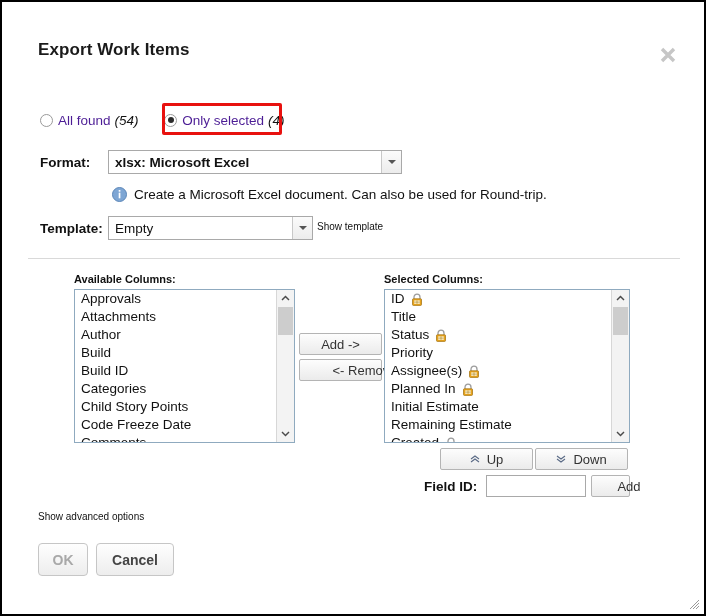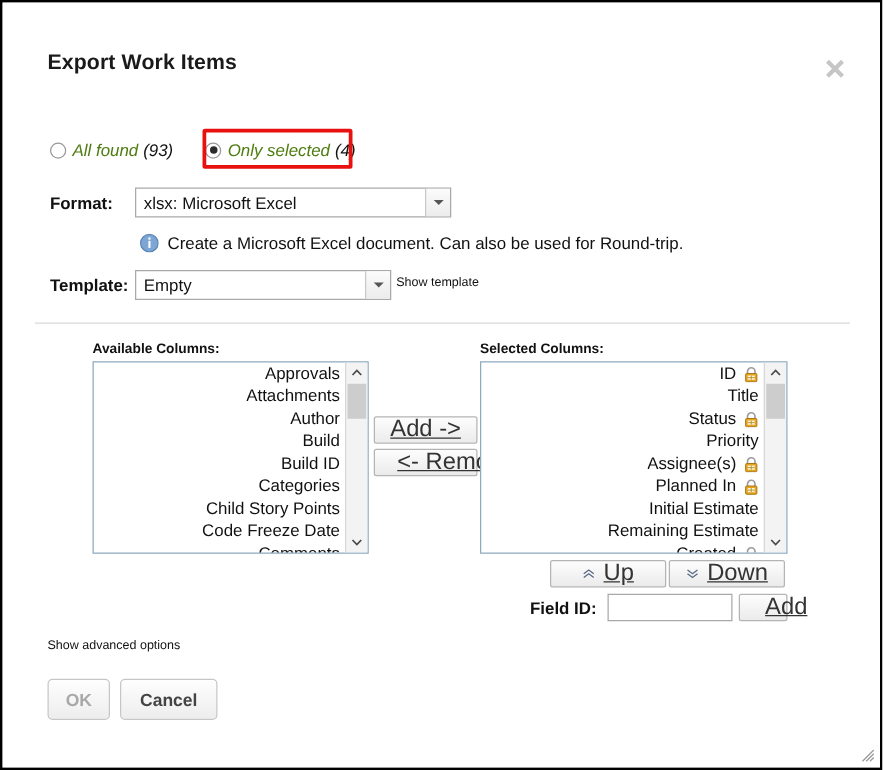--- a/index.html
+++ b/index.html
@@ -79,21 +79,21 @@
     flex: none;
   }
   .radio-dot.checked::after {
     content: "";
     position: absolute;
     left: 2.5px; top: 2.5px;
     width: 6px; height: 6px;
     border-radius: 50%;
     background: #2b2b2b;
   }
-  .radio-label { font-size: 13.5px; color: #4d7c0f; white-space: nowrap; font-style: italic; }
+  .radio-label { font-size: 13.5px; color: #4c1d95; white-space: nowrap; }
   .radio-count { font-style: italic; margin-left: 4px; color: #111; }
 
   .highlight-box {
     position: absolute;
     left: 160px;
     top: 101px;
     width: 120px;
     height: 32px;
     border: 3px solid #e8110f;
     box-sizing: border-box;
@@ -140,21 +140,21 @@
     justify-content: center;
     cursor: pointer;
   }
   .combo .combo-arrow i {
     display: block;
     width: 0; height: 0;
     border-left: 4px solid transparent;
     border-right: 4px solid transparent;
     border-top: 4px solid #555;
   }
-  #format-combo { left: 106px; top: 148px; width: 253px; }
+  #format-combo { left: 106px; top: 148px; width: 294px; font-weight: bold; }
   #template-combo { left: 106px; top: 214px; width: 205px; }
 
   .info-row {
     position: absolute;
     left: 110px;
     top: 185px;
     display: flex;
     align-items: center;
     font-size: 13.5px;
     color: #111;
@@ -209,21 +209,21 @@
     height: 18px;
     line-height: 18px;
     padding-left: 6px;
     padding-right: 4px;
     font-size: 13.5px;
     color: #111;
     white-space: nowrap;
     cursor: pointer;
     display: flex;
     align-items: center;
-    justify-content: flex-end;
+    justify-content: flex-start;
   }
   .list-item .li-text { overflow: hidden; }
   .lock-icon { width: 12px; height: 13px; flex: none; margin-left: 6px; }
 
   
   .vscroll {
     width: 17px;
     background: #f3f3f3;
     border-left: 1px solid #d7d7d7;
     position: relative;
@@ -251,30 +251,29 @@
     background: #cdcdcd;
     cursor: pointer;
   }
 
   
   .btn {
     box-sizing: border-box;
     border: 1px solid #b4b4b4;
     background: linear-gradient(to bottom, #fdfdfd 0%, #ebebeb 100%);
     color: #333;
-    font-size: 19px;
+    font-size: 13px;
     font-family: "Liberation Sans", sans-serif;
     border-radius: 2px;
     text-align: right;
     cursor: pointer;
     display: flex;
     align-items: center;
     justify-content: center;
     white-space: nowrap;
-    text-decoration: underline;
   }
   .btn.abs { position: absolute; }
 
   #add-button    { left: 297px; top: 331px; width: 83px; height: 22px; }
   #remove-button { left: 297px; top: 357px; width: 83px; height: 22px; padding-left: 48px; }
 
   #up-button   { left: 438px; top: 446px; width: 93px; height: 22px; }
   #down-button { left: 533px; top: 446px; width: 93px; height: 22px; }
   .chev {
     margin-right: 7px;
@@ -341,21 +340,21 @@
     <div class="close-btn">
       <svg width="24" height="24" viewBox="0 0 24 24" aria-hidden="true">
         <path d="M6 6 L18 18 M18 6 L6 18" stroke="#c6c6c6" stroke-width="3.4" stroke-linecap="butt"></path>
       </svg>
     </div>
 
     <div class="scope-row">
       <span class="radio-opt first">
         <span class="radio-dot"></span>
         <span class="radio-label">All found</span>
-        <span class="radio-label radio-count">(93)</span>
+        <span class="radio-label radio-count">(54)</span>
       </span>
       <span class="radio-opt">
         <span class="radio-dot checked"></span>
         <span class="radio-label">Only selected</span>
         <span class="radio-label radio-count">(4)</span>
       </span>
     </div>
     <div class="highlight-box"></div>
 
     <div class="field-label lbl-format">Format:</div>

